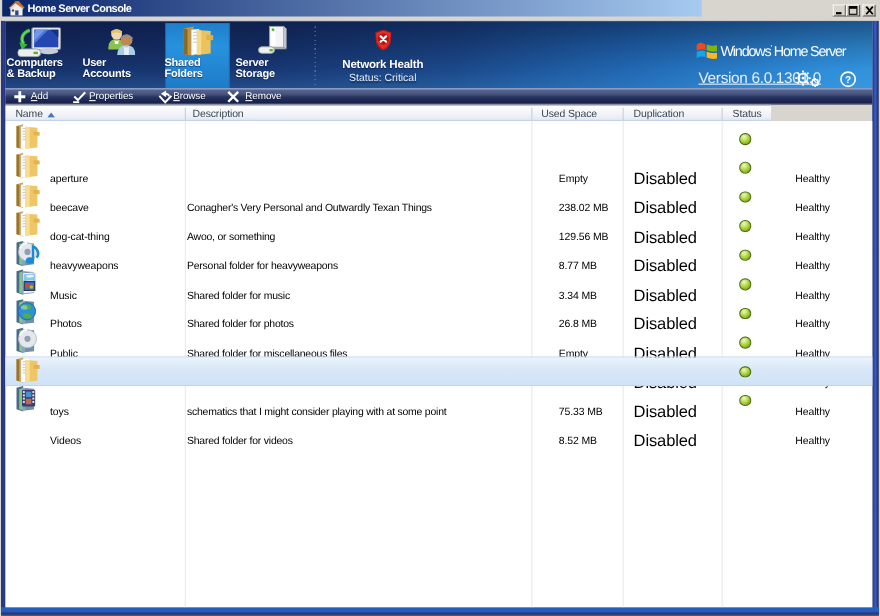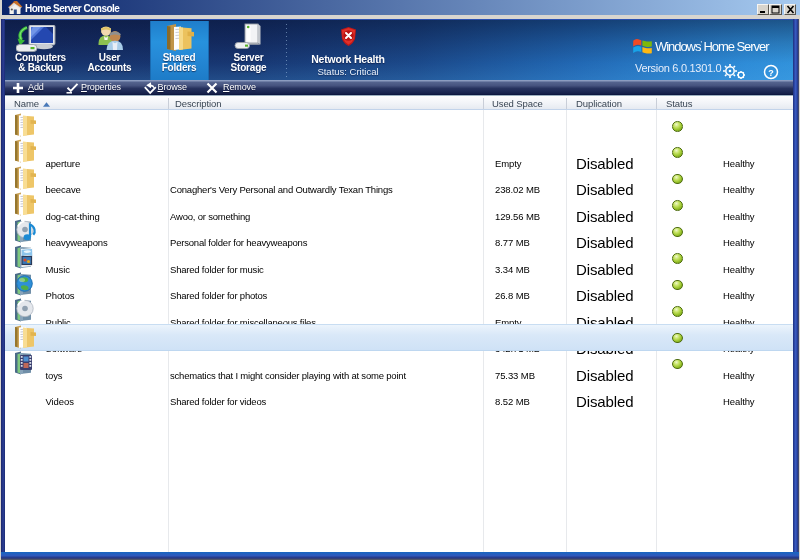--- a/index.html
+++ b/index.html
@@ -1,77 +1,77 @@
 <!DOCTYPE html>
 <html><head>
 <meta charset="utf-8">
 <style>
   * { margin:0; padding:0; box-sizing:border-box; }
   html,body { width:800px; height:560px; overflow:hidden; }
   body { font-family:"Liberation Sans", sans-serif; position:relative; background:#d8d5cf; }
   .abs { position:absolute; }
 
   
-  #titlebar { left:2px; top:0; width:799px; height:15px;
+  #titlebar { left:2px; top:0; width:636px; height:15px;
     background:linear-gradient(90deg,#0a246a 0%,#a6caf0 100%); }
   #titletext { left:23px; top:2.5px; color:#fff; font-size:10px; font-weight:bold; letter-spacing:-0.5px; white-space:nowrap; }
   .winbtn { top:3.5px; width:12.5px; height:11px; background:#d8d4cc;
     border-top:1px solid #f6f5f2; border-left:1px solid #f6f5f2;
     border-right:1px solid #58554e; border-bottom:1px solid #58554e;
     color:#000; font-size:9px; font-weight:bold; text-align:center; line-height:10px; }
   #frame-left  { left:1px; top:19px; width:4px;  height:540px;
     background:linear-gradient(90deg,#1a2468 0%,#2c3f95 55%,#1b2a74 100%); }
   #frame-right { left:793px; top:19px; width:6px; height:540px;
     background:linear-gradient(90deg,#1d2f7e 0%,#3a5cc4 45%,#24388c 80%,#55555a 100%); }
   #frame-bottom{ left:1px; top:552px; width:798px; height:8px;
     background:linear-gradient(180deg,#1766c0 0%,#2f59bc 45%,#23347f 75%,#60605f 100%); }
   #frame-topgray { left:0px; top:17px; width:800px; height:2px; background:#d8d5cf; }
 
   
   #navband { left:5px; top:19px; width:788px; height:61px;
     background:linear-gradient(180deg,rgba(6,16,48,0.48) 0%,rgba(10,24,62,0.22) 38%,rgba(40,120,200,0.10) 72%,rgba(70,160,230,0.25) 100%),linear-gradient(90deg,#152a60 0%,#163069 30%,#1a4483 52%,#2167b2 73%,#2f8ed9 94%,#3295dd 100%);
     border-top:1px solid #2b50b0; }
-  .tab { top:0px; height:60px; color:#fff; text-align:center; }
+  .tab { top:0px; height:60px; color:#fff; text-align:left; }
   .tablabel { width:100%; top:33px; font-size:10px; font-weight:bold; line-height:10px; letter-spacing:-0.2px; text-shadow:0 1px 1px rgba(8,18,56,0.65); }
   #tab3 { left:144.5px; top:1px; width:59px; height:60px;
     background:linear-gradient(180deg,#1f7ecb 0%,#2792dd 35%,#2589d6 60%,#1d7bc7 100%);
     box-shadow:inset 1px 0 0 #1a6ab0, inset -1px 0 0 #1a6ab0; }
   .dotsep { top:4px; width:1px; height:54px;
     background:repeating-linear-gradient(180deg,#9fc0e2 0 1px,rgba(0,0,0,0) 1px 4px); opacity:.55; }
 
   #nh { left:288px; top:0; width:110px; height:60px; color:#fff; text-align:center; }
   #nhtitle { width:100%; top:33px; font-size:10.5px; font-weight:bold; letter-spacing:-0.2px; text-shadow:0 1px 1px rgba(8,18,56,0.65); }
   #nhstatus { width:100%; top:46px; font-size:9.5px; color:#e8f0fa; text-shadow:0 1px 1px rgba(8,18,56,0.55); }
 
   #logo { left:628px; top:14px; color:#fff; }
   #logotext { left:22px; top:4.5px; font-size:13px; letter-spacing:-1.05px; color:#fdfeff; white-space:nowrap; }
-  #version { left:2px; top:27.5px; font-size:11px; color:#e6eefb; letter-spacing:-0.3px; white-space:nowrap; }
+  #version { left:2px; top:27.5px; font-size:14px; color:#e6eefb; letter-spacing:-0.3px; white-space:nowrap;text-decoration:underline; }
 
   
   #toolbar { left:5px; top:80px; width:788px; height:15px;
     background:linear-gradient(180deg,#8c9cc0 0%,#8c9cc0 7%,#55648f 14%,#46537f 40%,#27335f 60%,#1c2752 85%,#141e48 100%);
     border-bottom:1px solid #0e1740; color:#fff; font-size:9px; letter-spacing:-0.1px; }
   .tbtext { top:2px; color:#fff; text-shadow:0 1px 1px rgba(8,14,40,0.6); }
   .tbtext u { text-decoration:underline; }
 
   
-  #thead { left:5px; top:95px; width:788px; height:15px;
+  #thead { left:5px; top:95px; width:696px; height:15px;
     background:linear-gradient(180deg,#fdfdfe 0%,#f2f4f8 55%,#e6eaf1 100%);
     border-top:1.5px solid #9db0c0; border-bottom:1px solid #c2d3ea; color:#3a4654; font-size:9.5px; letter-spacing:-0.1px;text-decoration:underline; }
   .hsep { top:2px; width:1px; height:11px; background:#c9ced8; }
 
   
   #tbody { left:5px; top:110px; width:788px; height:442px; background:#fff; }
   .colline { top:0px; width:1px; height:442px; background:#e7e9ec; }
   .row { left:0; width:788px; height:26.44px; }
   .rowsel { background:linear-gradient(180deg,#ecf4fc 0%,#d9e8f8 40%,#cfe2f6 100%);
     border-top:1px solid #c8ddf2; border-bottom:1px solid #bed7f0; }
   .cname { left:40.5px; font-size:9.5px; color:#000; }
   .cdesc { left:165px; font-size:9.5px; color:#000; letter-spacing:-0.2px !important; }
-  .cused { left:490px; font-size:9.5px; color:#000; }
+  .cused { left:503px; font-size:9.5px; color:#000; }
   .cdup  { left:571px; font-size:15px; color:#000; }
   .chealth { left:690px; font-size:9.5px; color:#000;padding-left:28px; }
   .rtext { top:50%; transform:translateY(-50%); position:absolute; white-space:nowrap; letter-spacing:-0.1px;margin-top:37px; }
   .ricon { left:6px; top:50%; transform:translateY(-50%); position:absolute; }
   .orb { left:667px; top:50%; margin-top:-5px; width:10.5px; height:10.5px; border-radius:50%; position:absolute;
     background:radial-gradient(circle at 38% 28%,#eef8cc 0%,#c8e468 30%,#9cc62e 60%,#729c18 88%,#5f8414 100%);
     border:1px solid #4f6e10; }
 </style>
 </head>
 <body>

